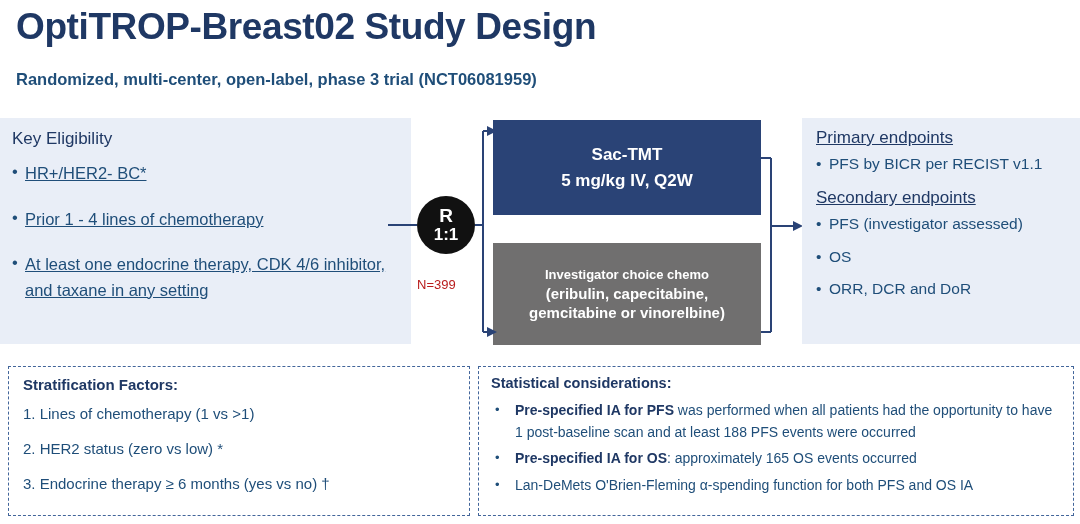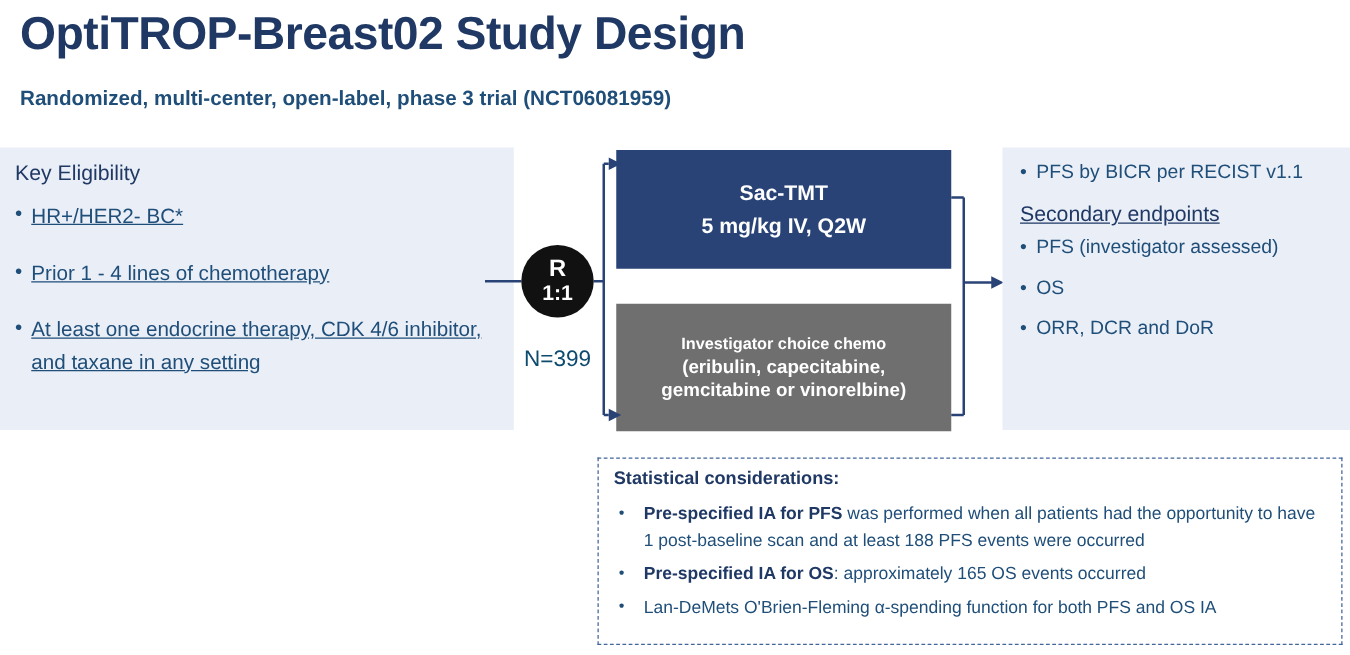--- a/index.html
+++ b/index.html
@@ -82,21 +82,21 @@
     position:absolute;left:417px;top:196px;width:58px;height:58px;
     background:#111111;border-radius:50%;
     display:flex;flex-direction:column;
     align-items:center;justify-content:center;
     color:#ffffff;font-weight:bold;line-height:1.05;
   }
   #rand-node .r{font-size:19px;}
   #rand-node .ratio{font-size:17px;}
   #rand-n{
     position:absolute;left:417px;top:277px;width:58px;
-    text-align:center;font-size:18px;color:#0c4a6e;
+    text-align:left;font-size:13px;color:#b91c1c;
   }
 
   
   #connectors{position:absolute;left:0;top:0;width:1080px;height:524px;pointer-events:none;}
 
   
   .dashbox{
     position:absolute;
     border:1.5px dashed #42659A;
     background:#ffffff;
@@ -193,40 +193,49 @@
     </g>
     <g fill="#2A4376">
       <polygon points="487,126 497,131 487,136"></polygon>
       <polygon points="487,327 497,332 487,337"></polygon>
       <polygon points="793,221 803,226 793,231"></polygon>
     </g>
   </svg>
 
   <div class="bluepanel" id="endpoints">
     <div class="ep-inner">
+      <div class="panel-head ul">Primary endpoints</div>
       <div class="bullet-row">
         <span class="dot">•</span>
         <span class="txt">PFS by BICR per RECIST v1.1</span>
       </div>
       <div class="panel-head ul second">Secondary endpoints</div>
       <div class="bullet-row">
         <span class="dot">•</span>
         <span class="txt">PFS (investigator assessed)</span>
       </div>
       <div class="bullet-row">
         <span class="dot">•</span>
         <span class="txt">OS</span>
       </div>
       <div class="bullet-row">
         <span class="dot">•</span>
         <span class="txt">ORR, DCR and DoR</span>
       </div>
     </div>
   </div>
 
+  <div class="dashbox" id="strat-box">
+    <div class="bx-head">Stratification Factors:</div>
+    <div id="strat-list">
+      <div class="sf">1. Lines of chemotherapy (1 vs &gt;1)</div>
+      <div class="sf">2. HER2 status (zero vs low) *</div>
+      <div class="sf">3. Endocrine therapy ≥ 6 months (yes vs no) †</div>
+    </div>
+  </div>
 
   <div class="dashbox" id="stat-box">
     <div class="bx-head">Statistical considerations:</div>
     <div id="stat-list">
         <div class="srow">
           <span class="dot">•</span>
           <span class="txt"><b>Pre-specified IA for PFS</b> was performed when all patients had the opportunity to have 1 post-baseline scan and at least 188 PFS events were occurred</span>
         </div>
         <div class="srow">
           <span class="dot">•</span>

